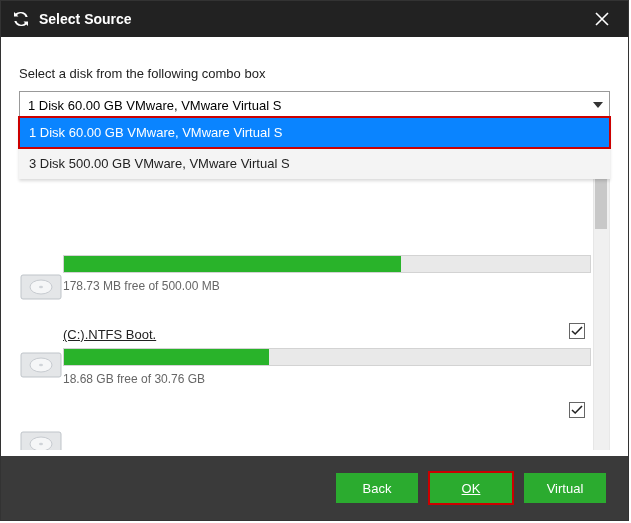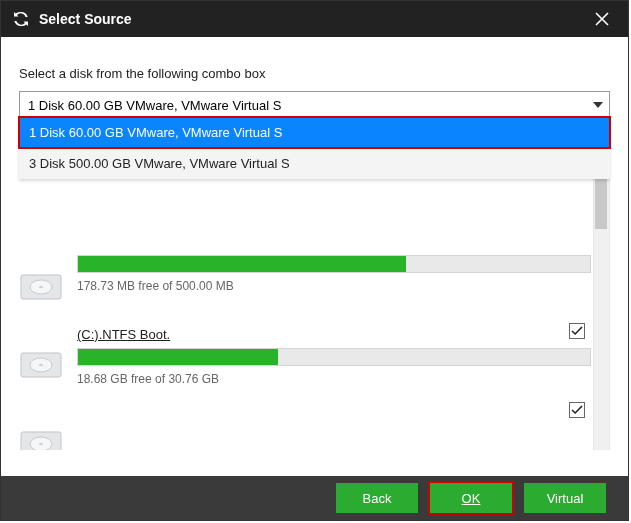--- a/index.html
+++ b/index.html
@@ -50,42 +50,42 @@
   
   .plist {
     position:absolute; left:18px; right:18px; top: 82px; bottom:0;
     overflow:hidden; border-right:1px solid #e8e8e8;
   }
   .plist-inner { position:relative; height:100%; overflow-y:hidden; padding-right:18px;}
   .scrollbar-stub { position:absolute; right:0; top:0; width:16px; height:100%; background:#f0f0f0; border-left:1px solid #e6e6e6; }
   .scroll-thumb { position:absolute; right:2px; top:0px; width:12px; height:110px; background:#c8c8c8; }
 
   .part {
-    display:flex; align-items:flex-start; padding: 10px 0 10px 0; gap:14px; position:relative;
+    display:flex; align-items:flex-start; padding: 10px 0 10px 0; position:relative;
   }
   .part .diskicon {
     width:44px; height:40px; flex:0 0 44px;
     margin-top:18px;
   }
   .part .info { flex:1; }
   .part .pname { color:#222; margin-bottom:6px;text-decoration:underline; }
   .bar { width: 100%; height: 18px; background:#e9e9e9; border:1px solid #d3d3d3; position:relative; }
   .bar .fill { position:absolute; left:0; top:0; bottom:0; background:#29b32a; }
   .free { color:#666; margin-top:6px; font-size:12px; }
   .chk {
     position:absolute; right:6px; top:6px; width:16px; height:16px;
     border:1px solid #666; background:#fff; display:flex; align-items:center; justify-content:center;
   }
   .chk svg { width:12px; height:10px; }
 
   .first-part { margin-top: 120px; } 
 
   
   .footer {
-    position:absolute; left:0; right:0; bottom:0; height:44px;
+    position:absolute; left:0; right:0; bottom:0; height:64px;
     background:#3a3a3a; display:flex; align-items:center; justify-content:flex-end;
     gap:12px; padding-right:22px;
   }
   .btn {
     min-width:82px; height:30px; background:#2bab2f; color:#fff;
     display:flex; align-items:center; justify-content:center;
     font-size:13px; cursor:pointer; border:none;
   }
   .btn.ok { outline:2px solid #c00; outline-offset:0px;text-decoration:underline; }
 </style>

